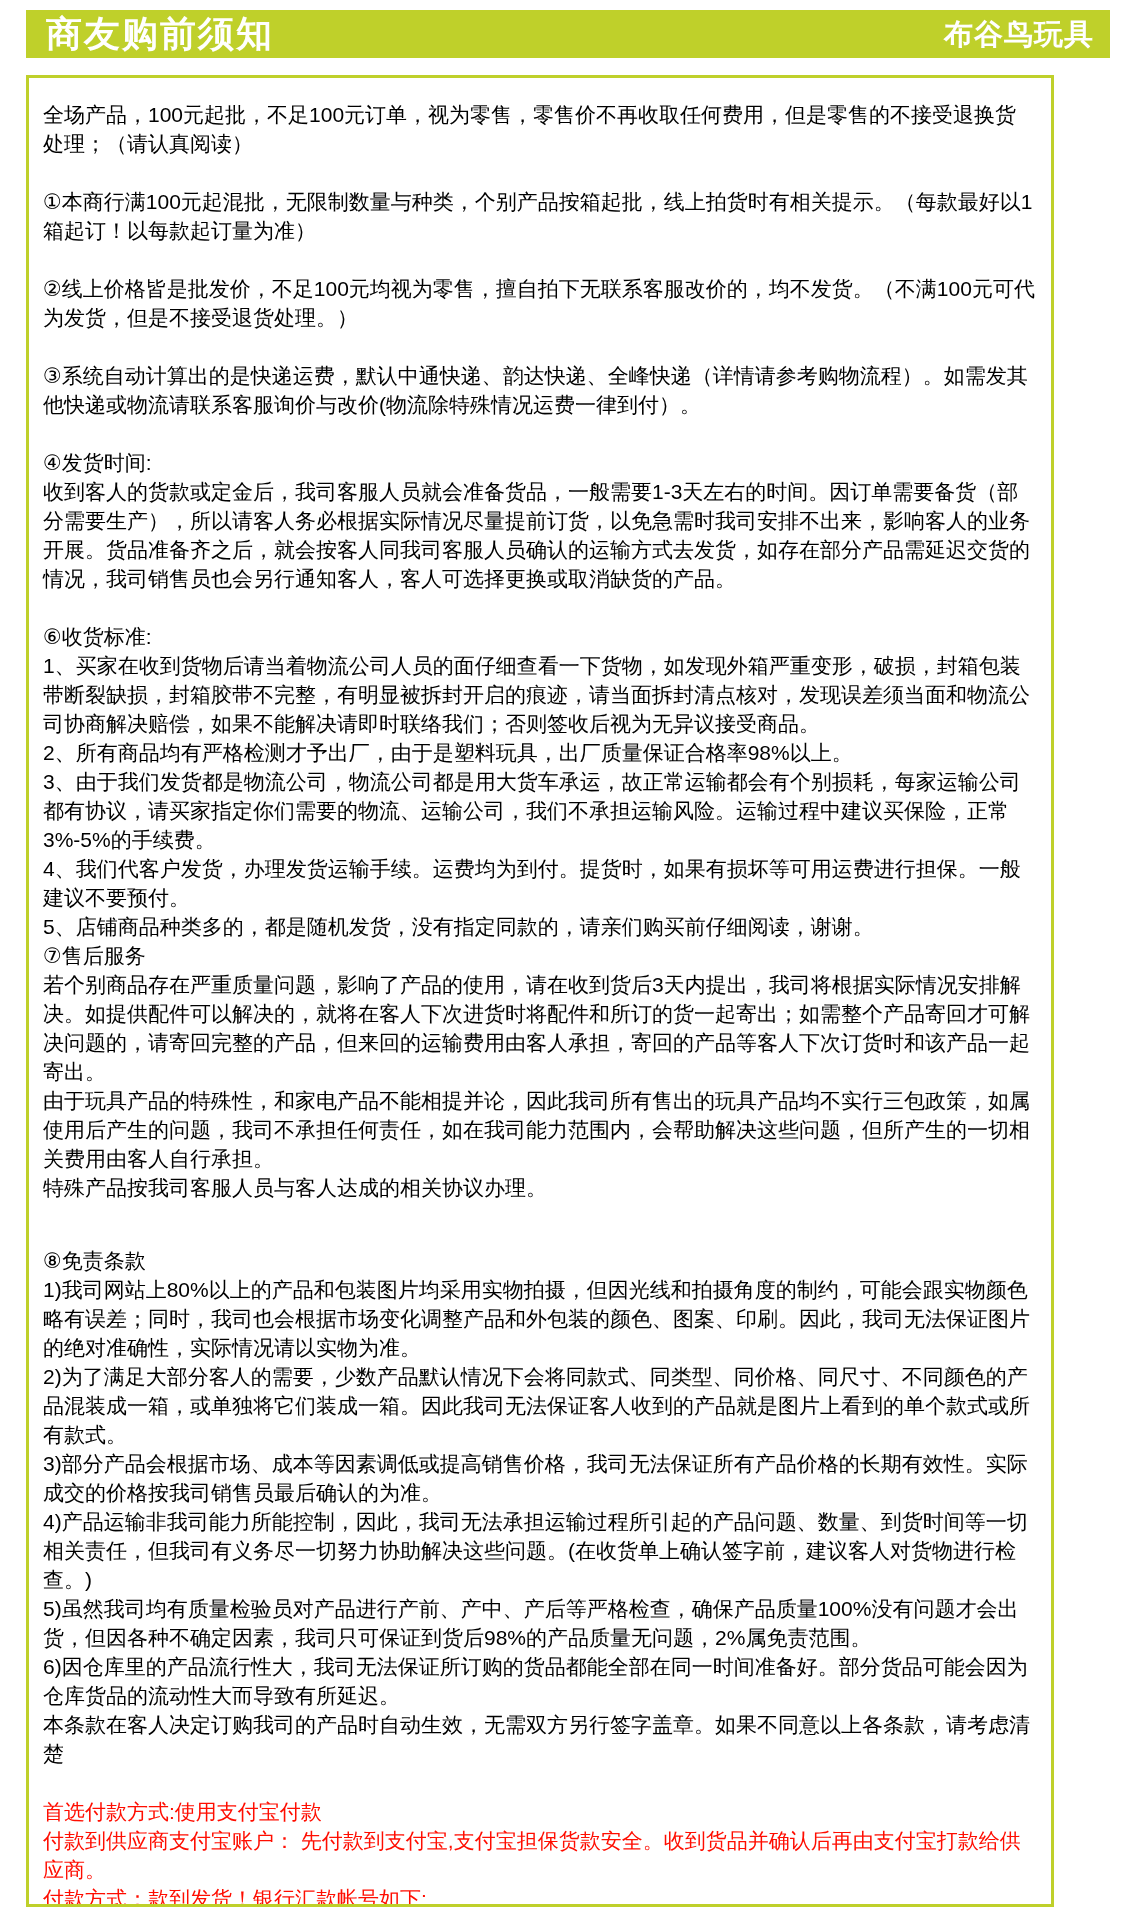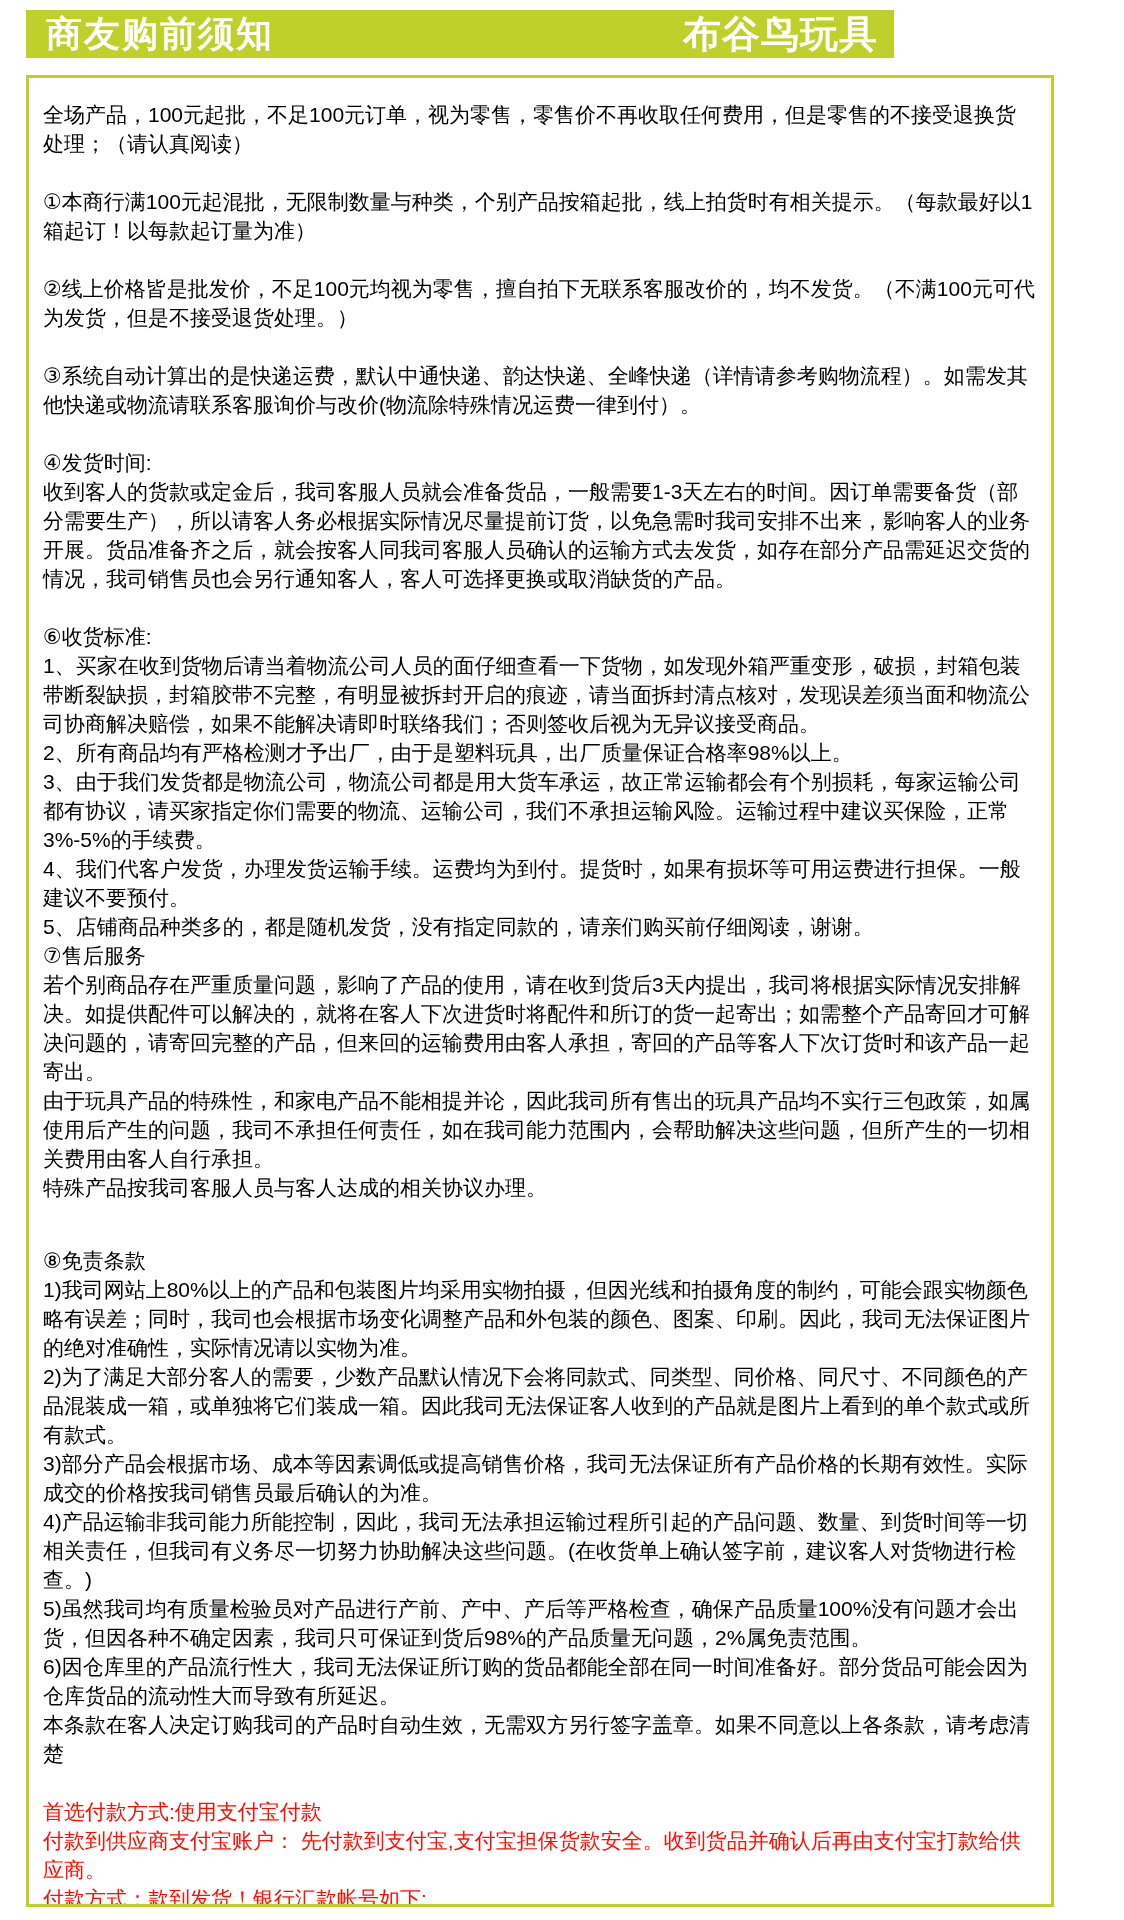--- a/index.html
+++ b/index.html
@@ -7,36 +7,36 @@
     width: 1124px; height: 1920px;
     background: #ffffff;
     overflow: hidden;
     font-family: "Liberation Sans", "DejaVu Sans", sans-serif;
   }
   .page { width: 1124px; height: 1920px; position: relative; }
 
   .header-bar {
     position: absolute;
     left: 26px; top: 10px;
-    width: 868px; height: 48px;
+    width: 1084px; height: 48px;
     display: flex;
     align-items: center;
     justify-content: space-between;
     padding: 0 16px 0 20px;
   }
   .header-title {
     color: #ffffff;
     font-size: 36px;
     font-weight: bold;
     letter-spacing: 2px;
     line-height: 1;
   }
   .header-brand {
     color: #ffffff;
-    font-size: 38px;
+    font-size: 29px;
     font-weight: bold;
     letter-spacing: 1px;
     line-height: 1;
   }
 
   .content-box {
     position: absolute;
     left: 26px; top: 75px;
     width: 1028px; height: 1832px;
     border: 3px solid #bfd02a;

